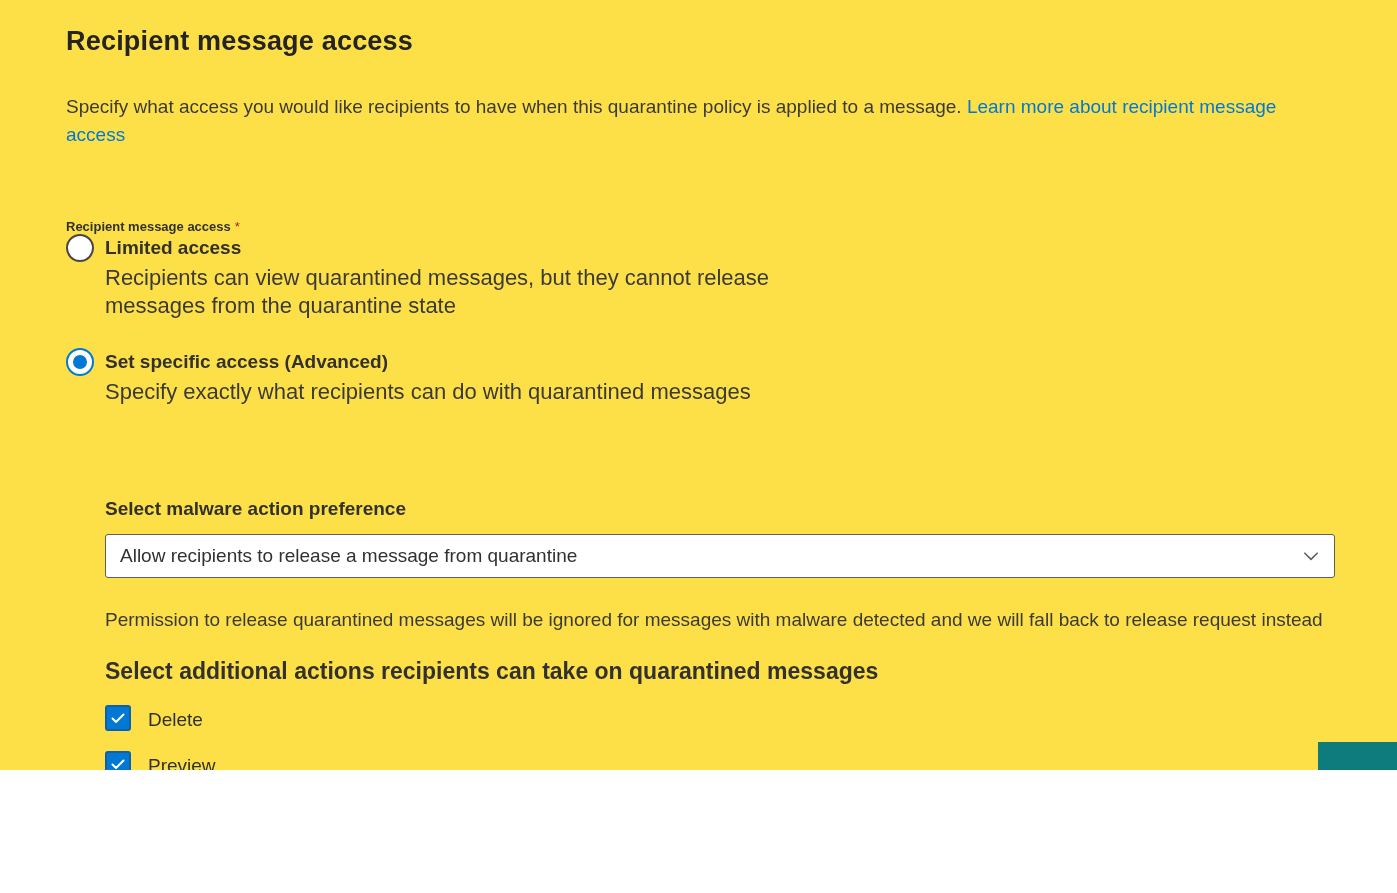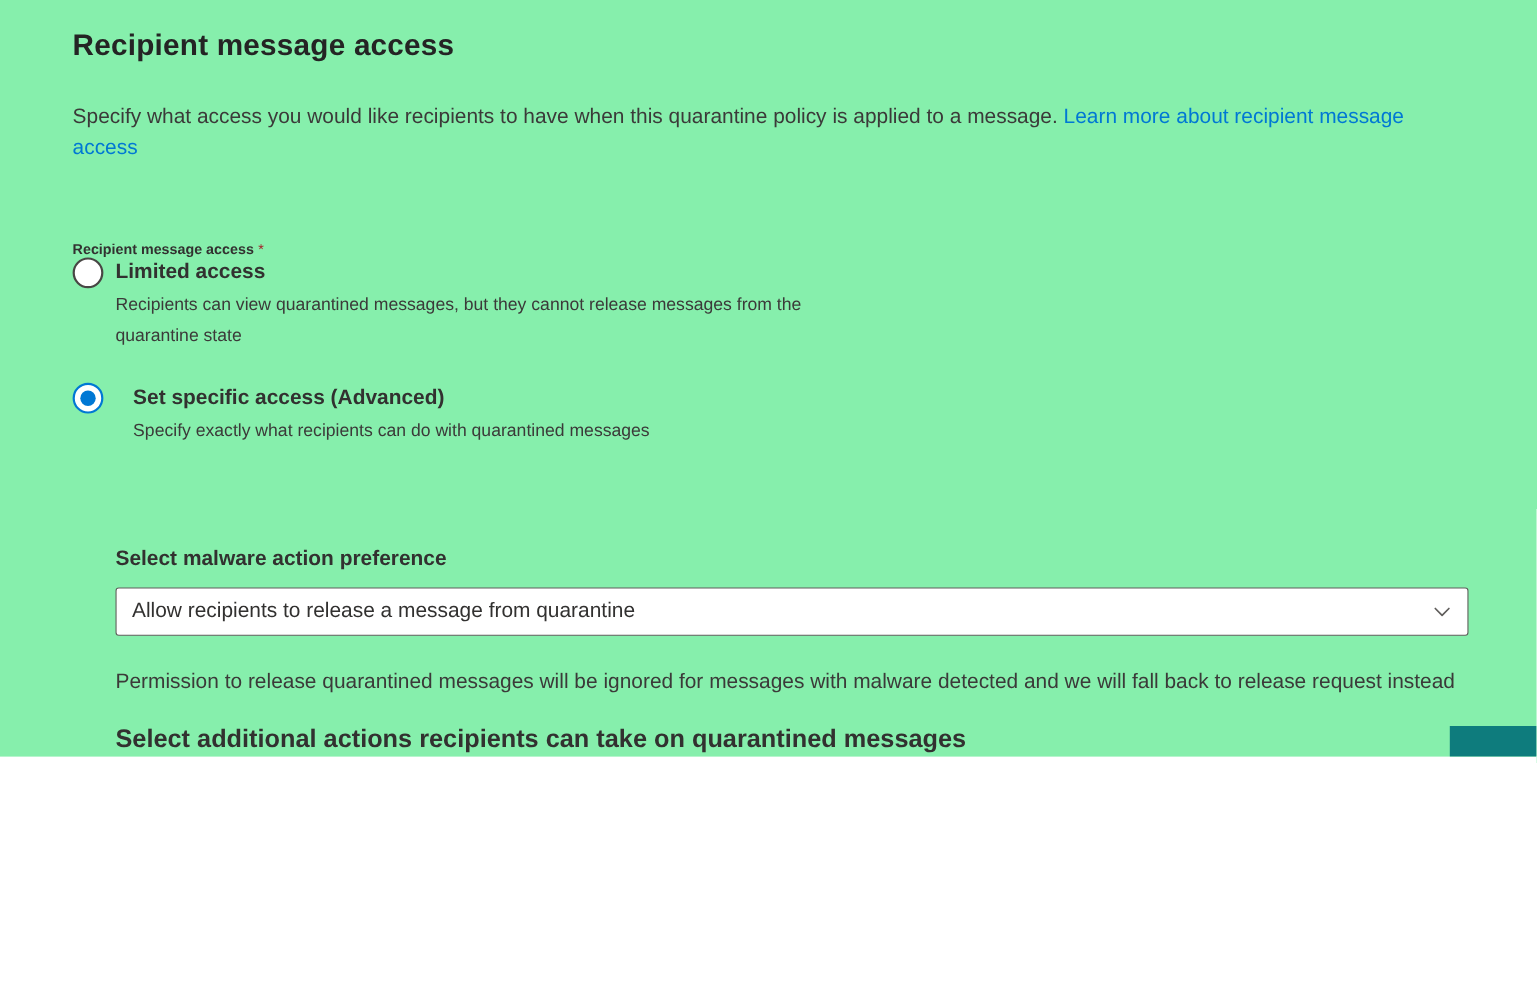--- a/index.html
+++ b/index.html
@@ -1,21 +1,21 @@
 <!DOCTYPE html>
 <html><head>
 <meta charset="utf-8">
 <style>
   * { margin: 0; padding: 0; box-sizing: border-box; }
   html, body { background: #ffffff; }
   .page {
     position: relative;
     width: 1397px;
-    height: 688px;
-    background: #86efac;
+    height: 770px;
+    background: #fde047;
     overflow: hidden;
     font-family: "Liberation Sans", sans-serif;
     color: #323130;
   }
   .content { padding: 26px 62px 0 66px; }
 
   .page-title {
     font-size: 27px;
     font-weight: 700;
     color: #242424;
@@ -41,39 +41,39 @@
     font-weight: 700;
     color: #323130;
   }
   .required { color: #a4262c; font-weight: 400; margin-left: 4px; }
 
   .radio-option {
     display: flex;
     align-items: flex-start;
     cursor: pointer;
   }
-  .radio-option + .radio-option { margin-top: 28px; gap: 16px; }
+  .radio-option + .radio-option { margin-top: 28px; }
   .radio {
     flex: 0 0 auto;
     width: 28px;
     height: 28px;
     border: 2px solid #484644;
     border-radius: 50%;
     background: #ffffff;
     display: flex;
     align-items: center;
     justify-content: center;
     margin-top: 0;
   }
   .radio.selected { border-color: #0078d4; }
   .radio .radio-dot { display: none; width: 14px; height: 14px; border-radius: 50%; background: #0078d4; }
   .radio.selected .radio-dot { display: block; }
   .radio-text { margin-left: 11px; }
   .radio-label { font-size: 19px; font-weight: 700; line-height: 28px; color: #323130; }
-  .radio-desc { font-size: 16px; line-height: 28px; color: #3b3a39; max-width: 665px; margin-top: 2px; }
+  .radio-desc { font-size: 22px; line-height: 28px; color: #3b3a39; max-width: 665px; margin-top: 2px; }
 
   .advanced-section { margin-left: 39px; margin-top: 92px; }
   .section-label { font-size: 19px; font-weight: 700; color: #323130; }
 
   .dropdown {
     margin-top: 14px;
     width: 100%;
     max-width: 1230px;
     height: 44px;
     border: 1px solid #605e5c;

